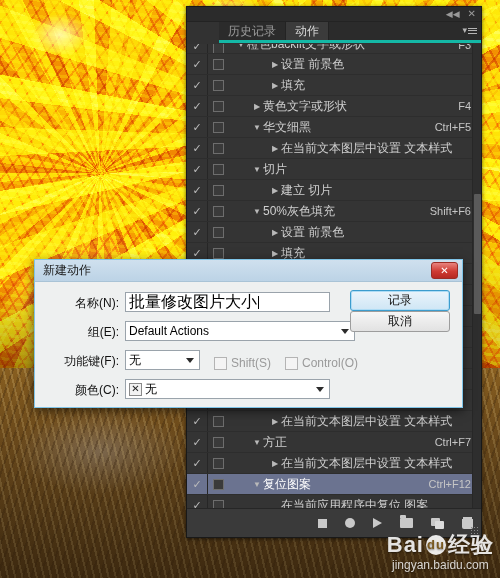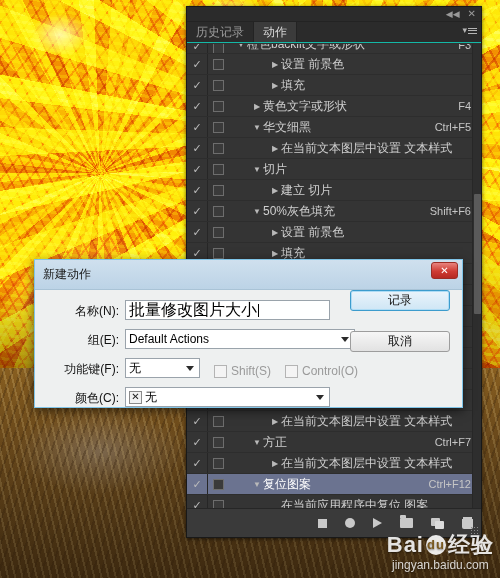--- a/index.html
+++ b/index.html
@@ -67,21 +67,22 @@
     display: flex; align-items: center; justify-content: flex-end;
     padding-right: 5px; gap: 8px;
     border-bottom: 1px solid #232323;
   }
   .tb-icon { color: #9a9a9a; font-size: 9px; line-height: 1; cursor: default; }
   .tb-icon.close { font-size: 10px; }
 
   .panel-tabs {
     height: 21px; background: #2b2b2b;
     display: flex; align-items: stretch; position: relative;
-    border-bottom: 1px solid #14b8a6;
+    border-bottom: 3px solid #14b8a6;
+    margin-left: 32px;
   }
   .tab {
     display: flex; align-items: center;
     padding: 0 9px; font-size: 12px; color: #9b9b9b;
     border-right: 1px solid #232323;
   }
   .tab.active { background: #3b3b3b; color: #d8d8d8; }
   .panel-menu {
     position: absolute; right: 4px; top: 4px;
     display: flex; align-items: center; gap: 1px;
@@ -178,21 +179,21 @@
   
   #dialog {
     position: absolute; left: 34px; top: 259px;
     width: 429px; height: 149px;
     background: #eef0f0;
     border: 1px solid #7fc4e8;
     box-shadow: 0 3px 10px rgba(0,0,0,.55);
     font-size: 12px; color: #111;
   }
   .dlg-title {
-    height: 30px;
+    height: 22px;
     background: linear-gradient(180deg, #cfe0ee 0%, #bcd3e6 100%);
     display: flex; align-items: center; padding-left: 8px;
     font-size: 12px; color: #1a1a1a;
     border-bottom: 1px solid #a9c3d6;
     position: relative;
   }
   .dlg-close {
     position: absolute; right: 4px; top: 2px;
     width: 27px; height: 17px; border-radius: 3px;
     background: linear-gradient(180deg, #e8837e 0%, #cf3b33 55%, #b62822 100%);
@@ -227,21 +228,21 @@
     width: 13px; height: 13px; border: 1px solid #8a8a8a; background: #f2f2f2;
     margin-right: 3px; display: flex; align-items: center; justify-content: center;
     font-size: 10px; line-height: 1; color: #222;
   }
   .chk { display: flex; align-items: center; margin-left: 14px; color: #9a9a9a; font-size: 12px; }
   .chk .box {
     width: 13px; height: 13px; border: 1px solid #b4b4b4; background: #f4f4f4; margin-right: 4px;
   }
   .dlg-buttons {
     position: absolute; right: 12px; top: 30px;
-    display: flex; flex-direction: column; gap: 20px; align-items: center;
+    display: flex; flex-direction: column; gap: 0; align-items: center;
   }
   .btn {
     width: 100px; height: 21px; font-size: 12px;
     display: flex; align-items: center; justify-content: center;
     border-radius: 3px; color: #111;
   }
   .btn.primary {
     background: linear-gradient(180deg, #eaf4fb 0%, #cfe6f5 100%);
     border: 1px solid #3c9ccd; box-shadow: 0 0 0 1px #aedcf5 inset;
   }

